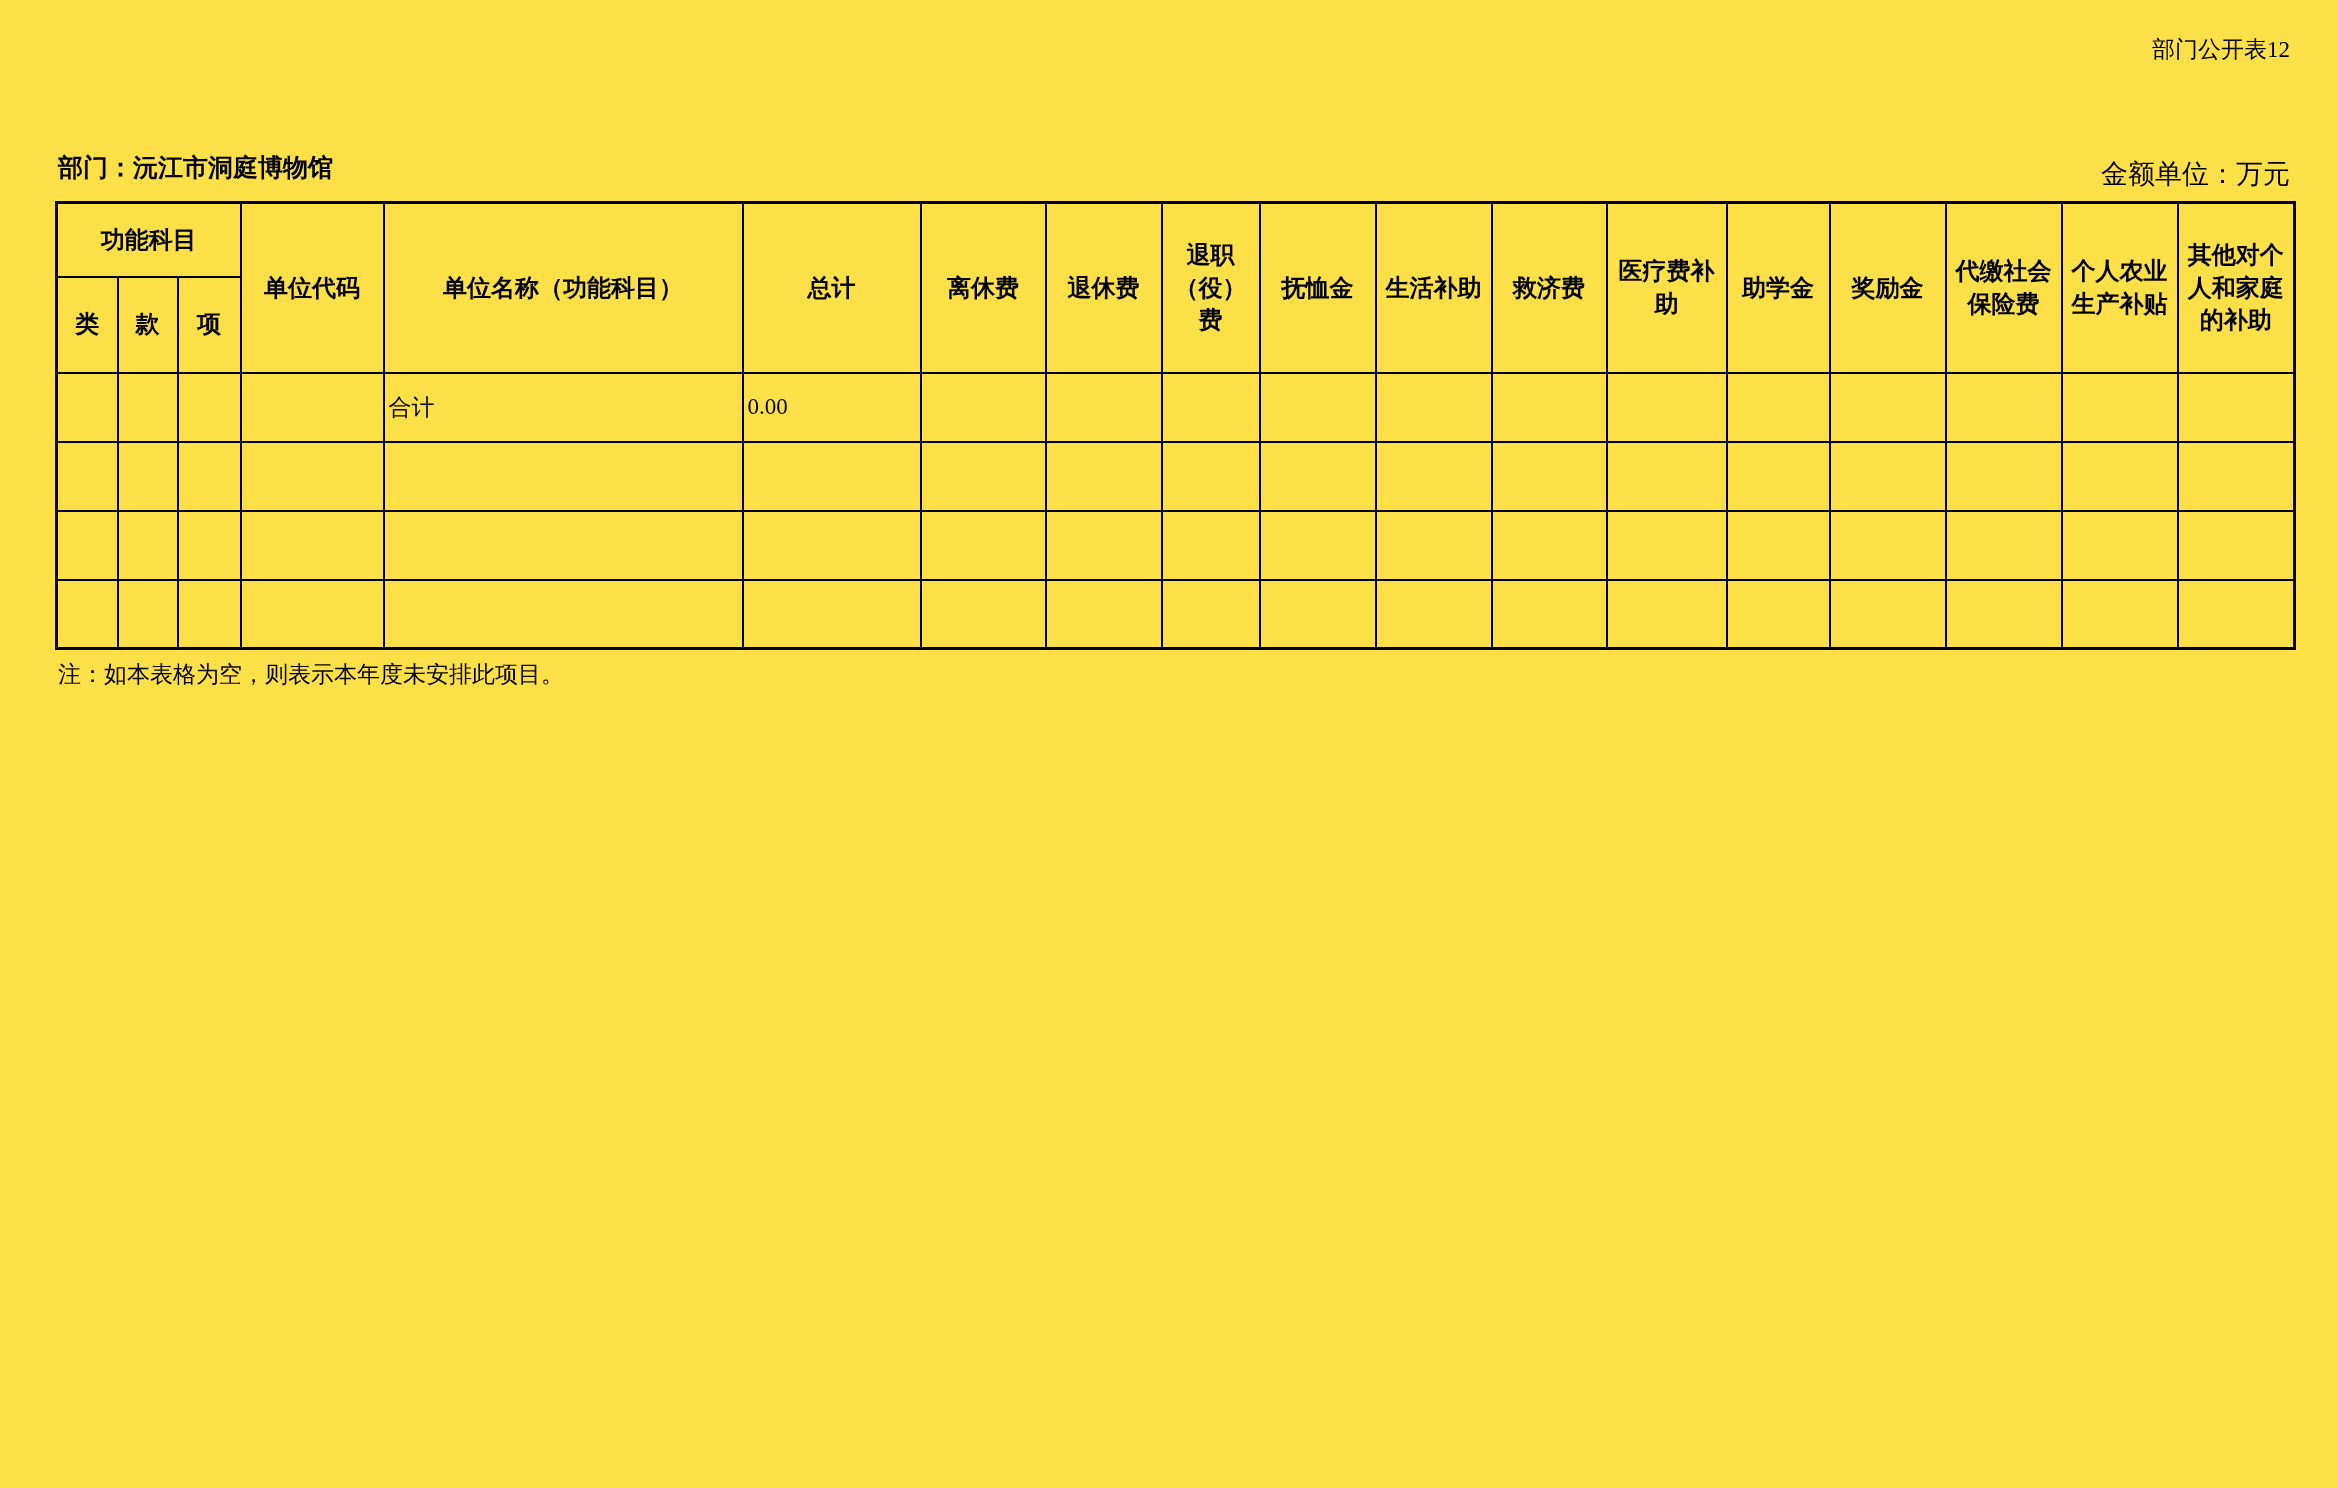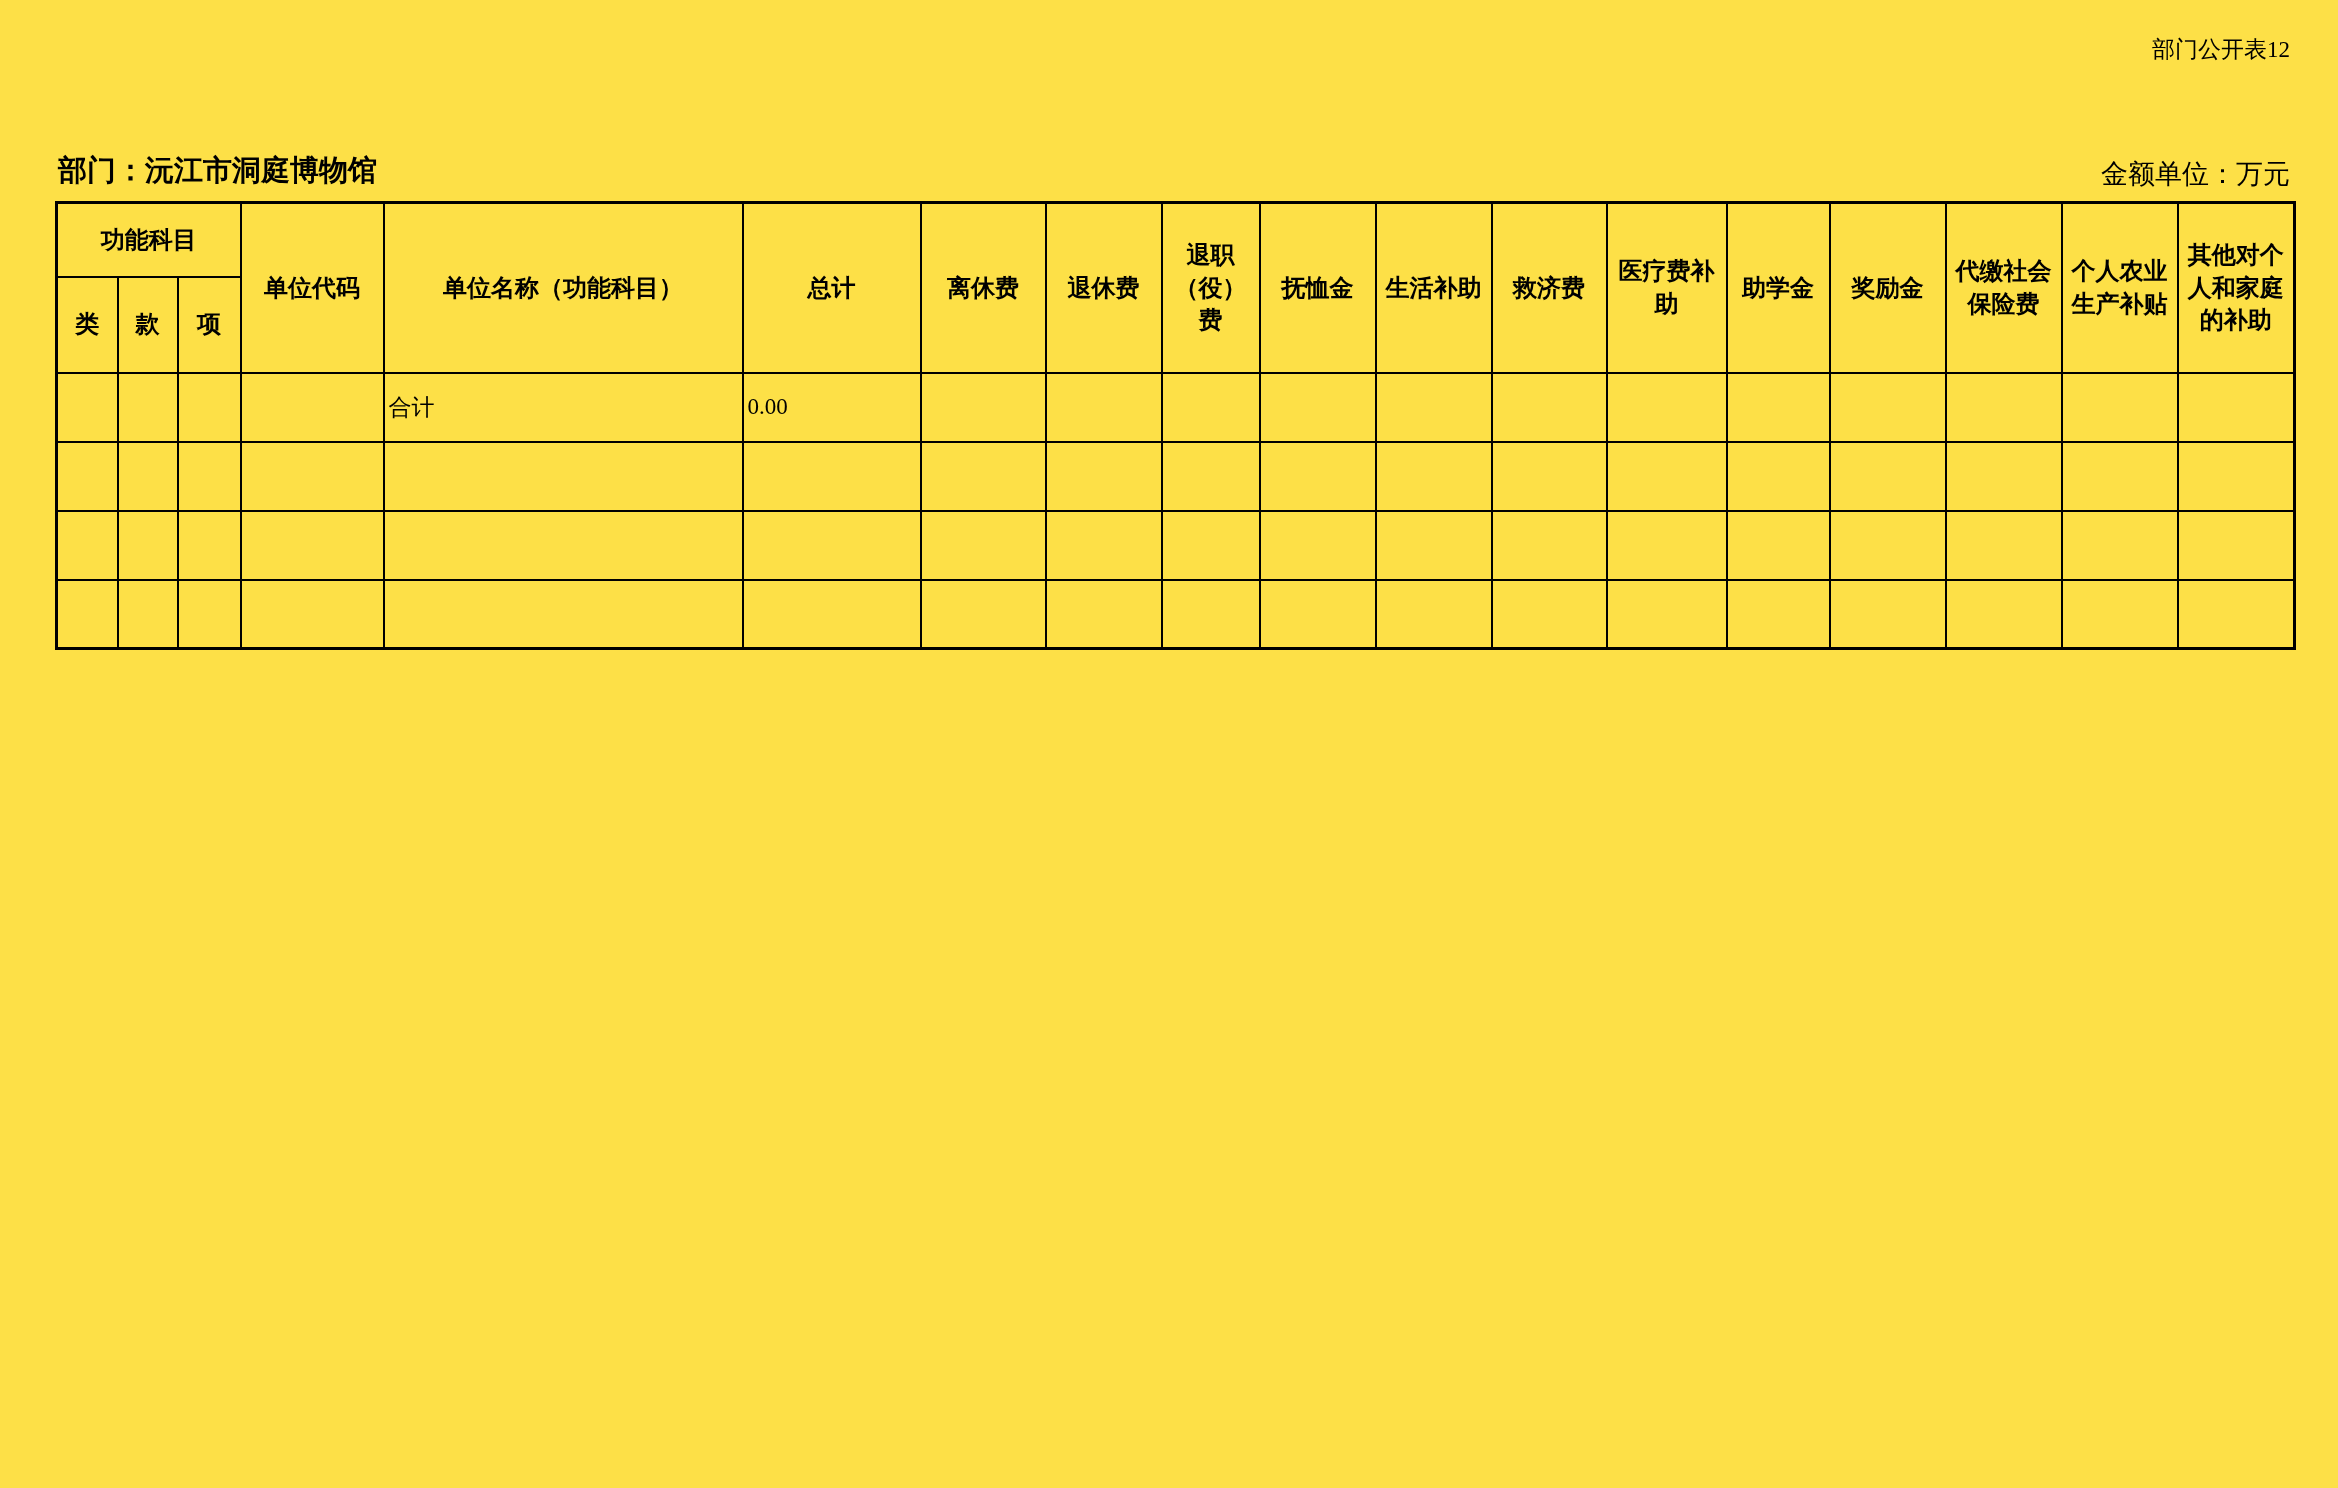--- a/index.html
+++ b/index.html
@@ -28,21 +28,21 @@
     text-align:center;
     font-size:46px;
     font-weight:bold;
     letter-spacing:1px;
     white-space:nowrap;
   }
   .dept-label {
     position:absolute;
     top:151px;
     left:58px;
-    font-size:29px;
+    font-size:25px;
     font-weight:bold;
     white-space:nowrap;
   }
   .unit-label {
     position:absolute;
     top:156px;
     right:48px;
     font-size:27px;
     white-space:nowrap;
   }
@@ -219,14 +219,15 @@
         <td></td>
         <td></td>
         <td></td>
         <td></td>
         <td></td>
         <td></td>
       </tr>
     </tbody>
   </table>
 
+  <div class="footnote">注：如本表格为空，则表示本年度未安排此项目。</div>
 
 </div>
 
 </body></html>

